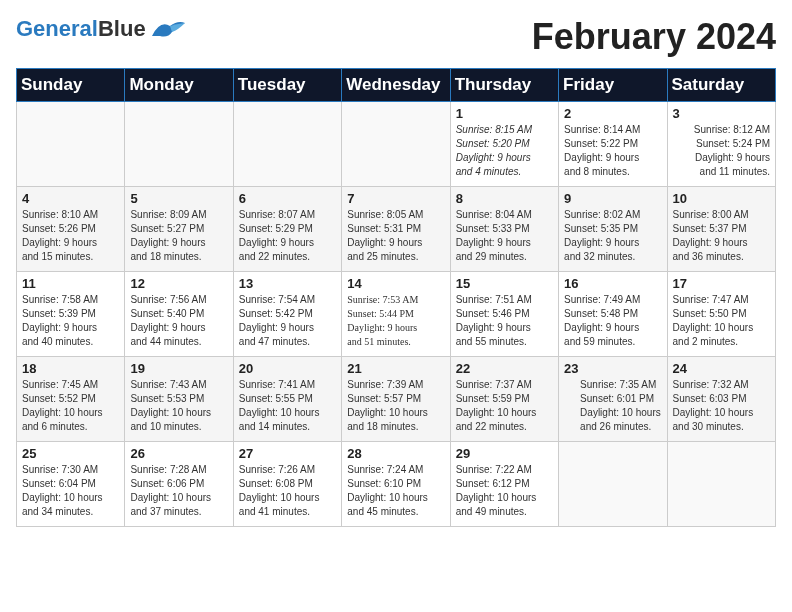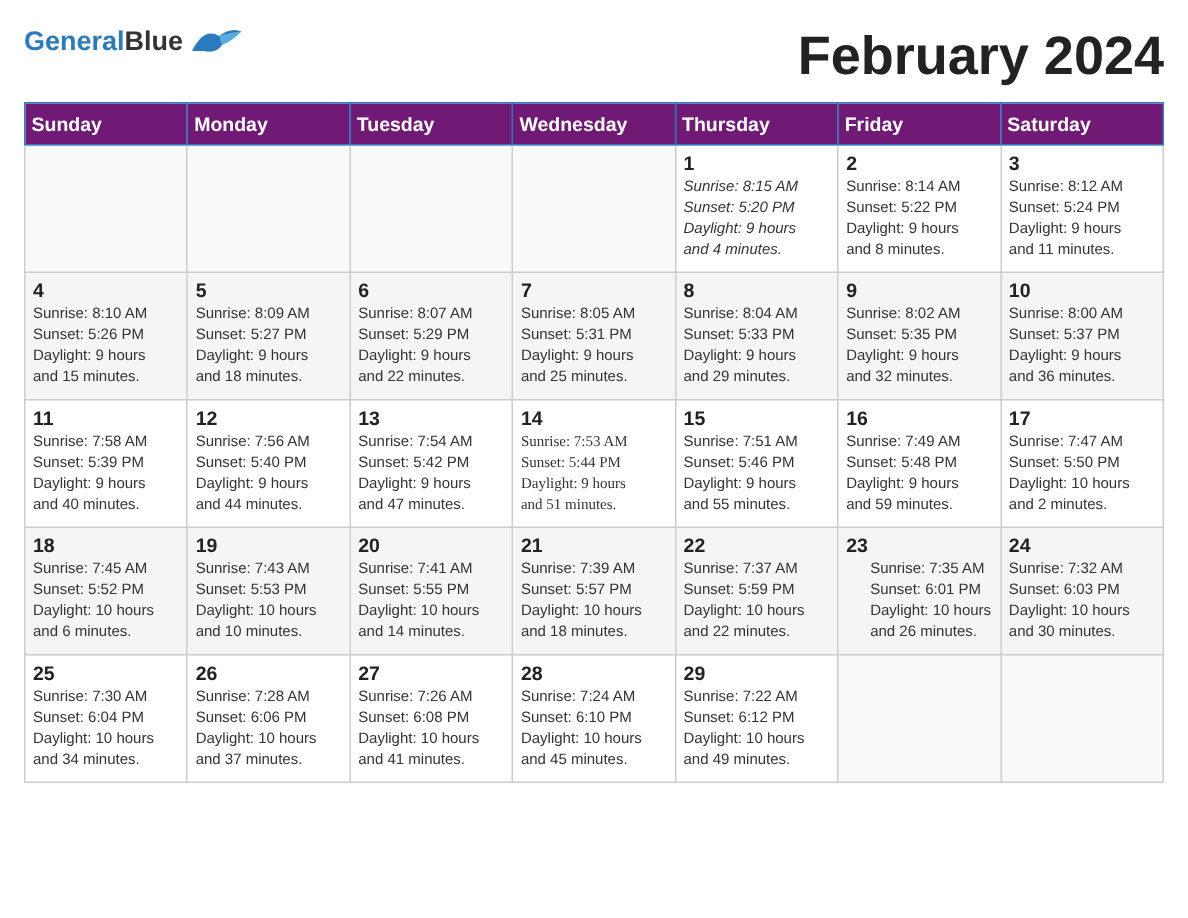--- a/index.html
+++ b/index.html
@@ -33,23 +33,23 @@
     .location-title {
       font-size: 16px;
       color: #333;
     }
     table {
       width: 100%;
       border-collapse: collapse;
       table-layout: fixed;
     }
     thead tr th {
-      background: #701a75;
+      background: #0f172a;
       color: #fff;
-      font-size: 13px;
+      font-size: 17px;
       font-weight: bold;
       padding: 6px 4px;
       text-align: left;
       border: 1px solid #2a7abf;
     }
     tbody tr td {
       border: 1px solid #ccc;
       vertical-align: top;
       padding: 4px 5px;
       font-size: 10.5px;
@@ -74,21 +74,21 @@
     .empty-cell {
       background: #f9f9f9 !important;
     }
   </style>
 </head>
 <body>
 
 <div class="header-area">
   <div class="logo">
     <div style="display:flex;align-items:center;gap:4px;">
-      <div style="font-size:18px;font-weight:bold;color:#333;">
+      <div style="font-size:22px;font-weight:bold;color:#333;">
         <span style="color:#2a7abf;">General</span><span>Blue</span>
       </div>
       <svg width="36" height="22" viewBox="0 0 36 22">
         <path d="M2 18 Q10 2 20 8 Q28 2 35 5 Q25 10 22 14 Q18 20 10 18 Z" fill="#2a7abf"></path>
         <path d="M20 8 Q26 6 35 5 Q28 12 22 14 Z" fill="#5aabdf"></path>
       </svg>
     </div>
   </div>
   <div class="title-area">
     <div class="month-title">February 2024</div>
@@ -122,21 +122,21 @@
         </td>
         <td>
           <div class="day-num">2</div>
           <div class="day-info" style="white-space: pre-line;">Sunrise: 8:14 AM
 Sunset: 5:22 PM
 Daylight: 9 hours
 and 8 minutes.</div>
         </td>
         <td>
           <div class="day-num">3</div>
-          <div class="day-info" style="white-space: pre-line;">Sunrise: 8:12 AM
+          <div class="day-info" style="white-space: pre-line; text-align: right;">Sunrise: 8:12 AM
 Sunset: 5:24 PM
 Daylight: 9 hours
 and 11 minutes.</div>
         </td>
       </tr>
       <tr>
         <td>
           <div class="day-num">4</div>
           <div class="day-info" style="white-space: pre-line;">Sunrise: 8:10 AM
 Sunset: 5:26 PM

